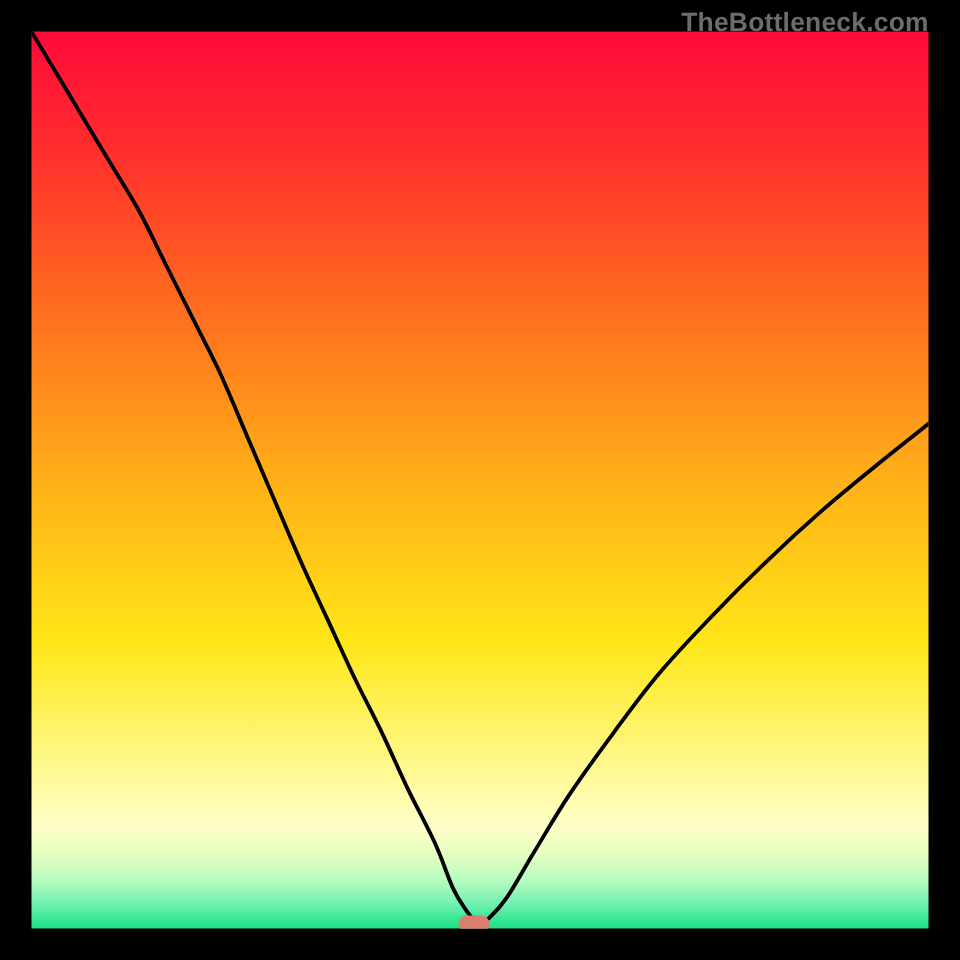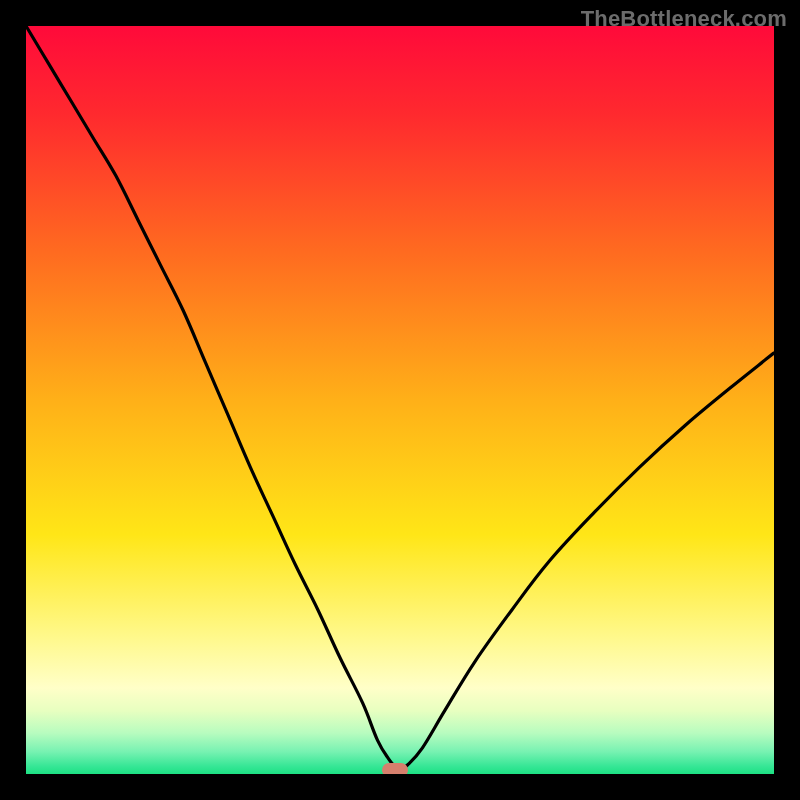--- a/index.html
+++ b/index.html
@@ -34,21 +34,21 @@
   .curve {
     position: absolute;
     left: 0;
     top: 0;
     width: 100%;
     height: 100%;
   }
   .watermark {
     position: absolute;
     top: 6px;
-    right: 13px;
+    right: 26px;
     font-family: Arial, Helvetica, sans-serif;
     font-size: 22px;
     font-weight: 600;
     color: #6c6c6c;
     letter-spacing: 0.2px;
   }
   .marker {
     position: absolute;
     width: 26px;
     height: 14px;

